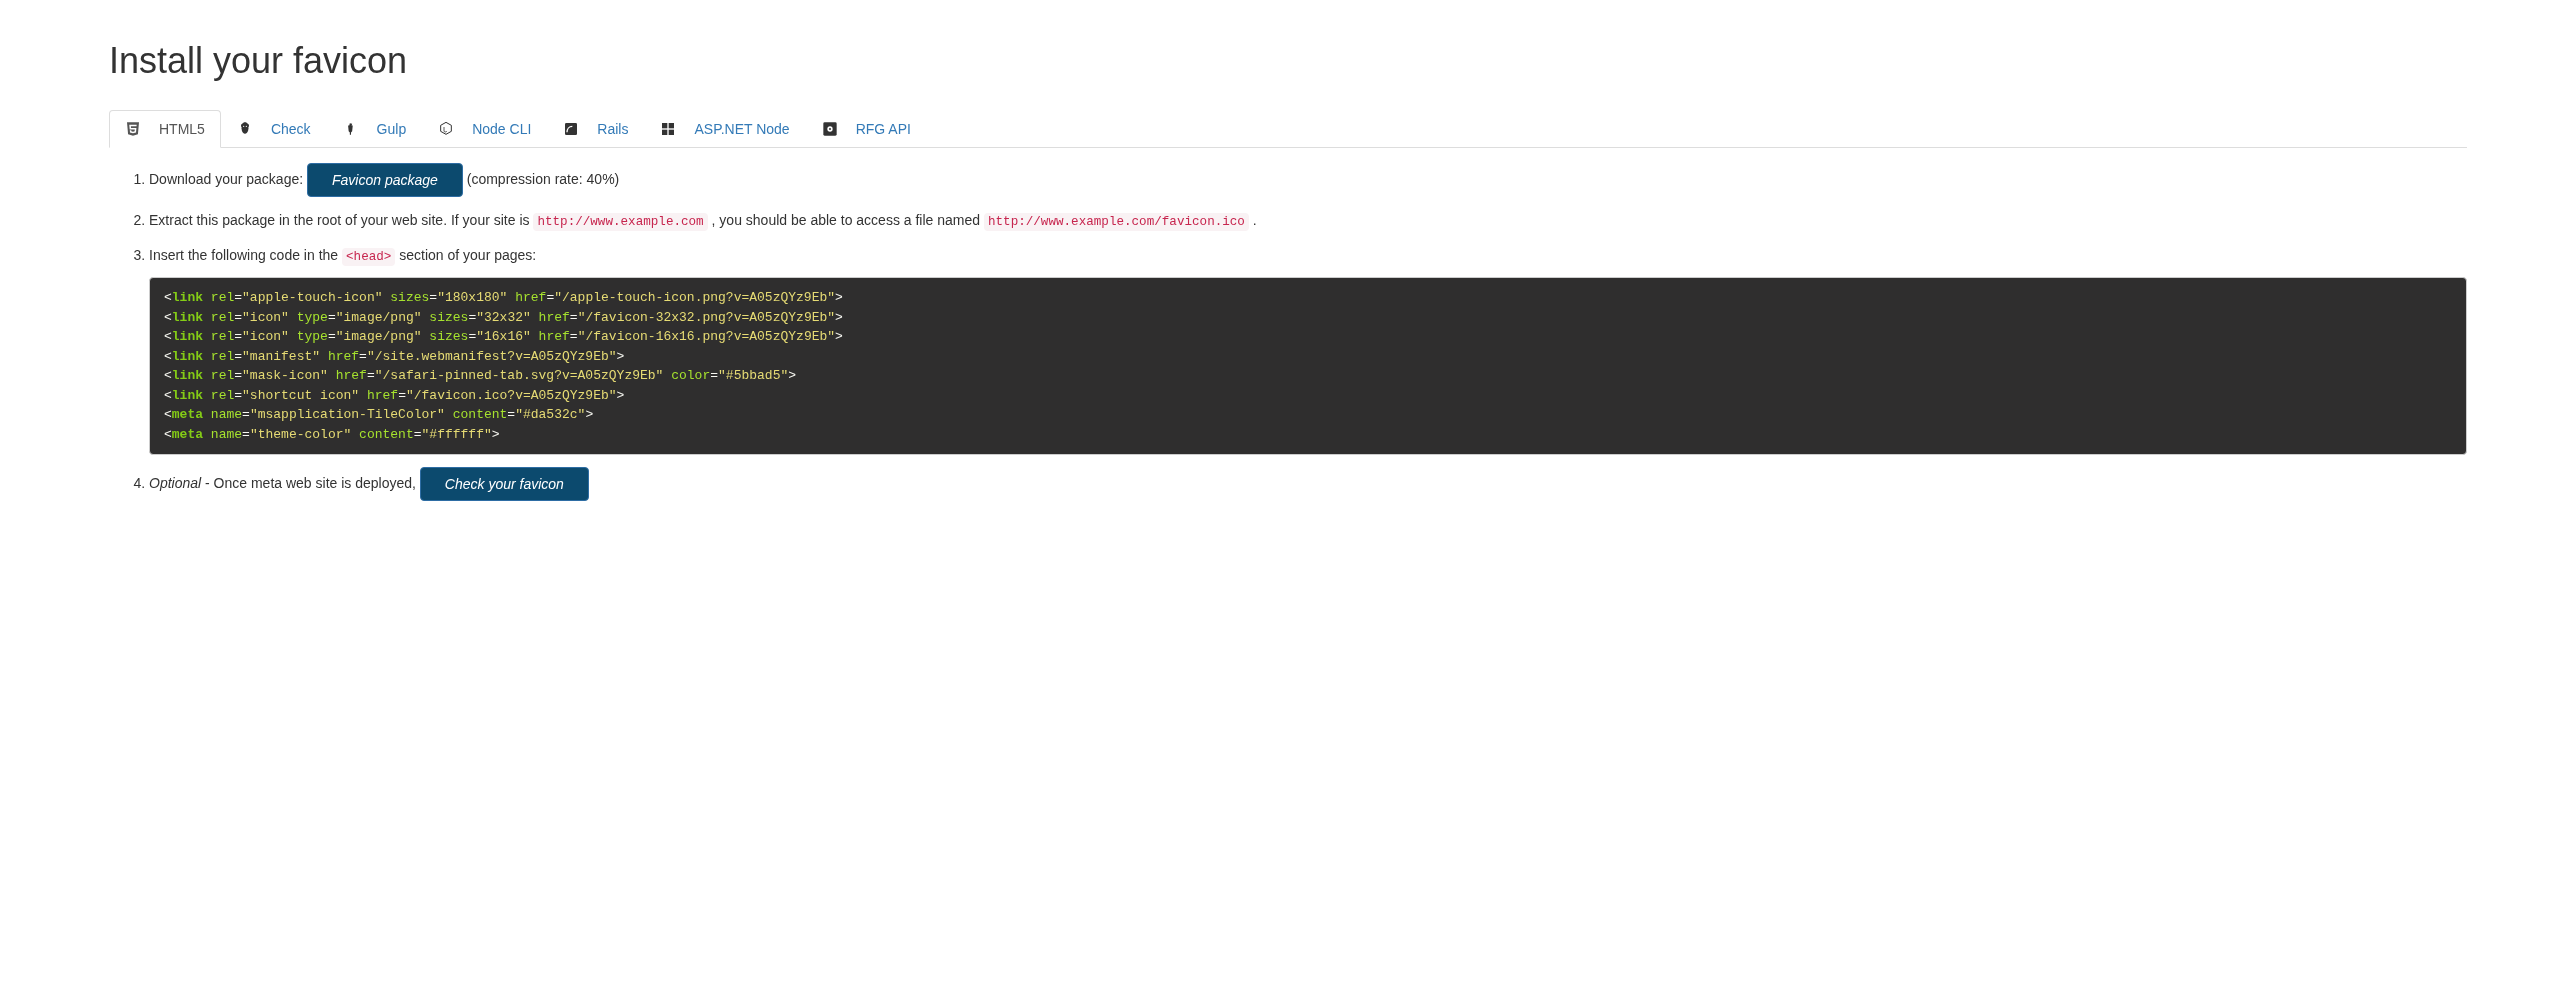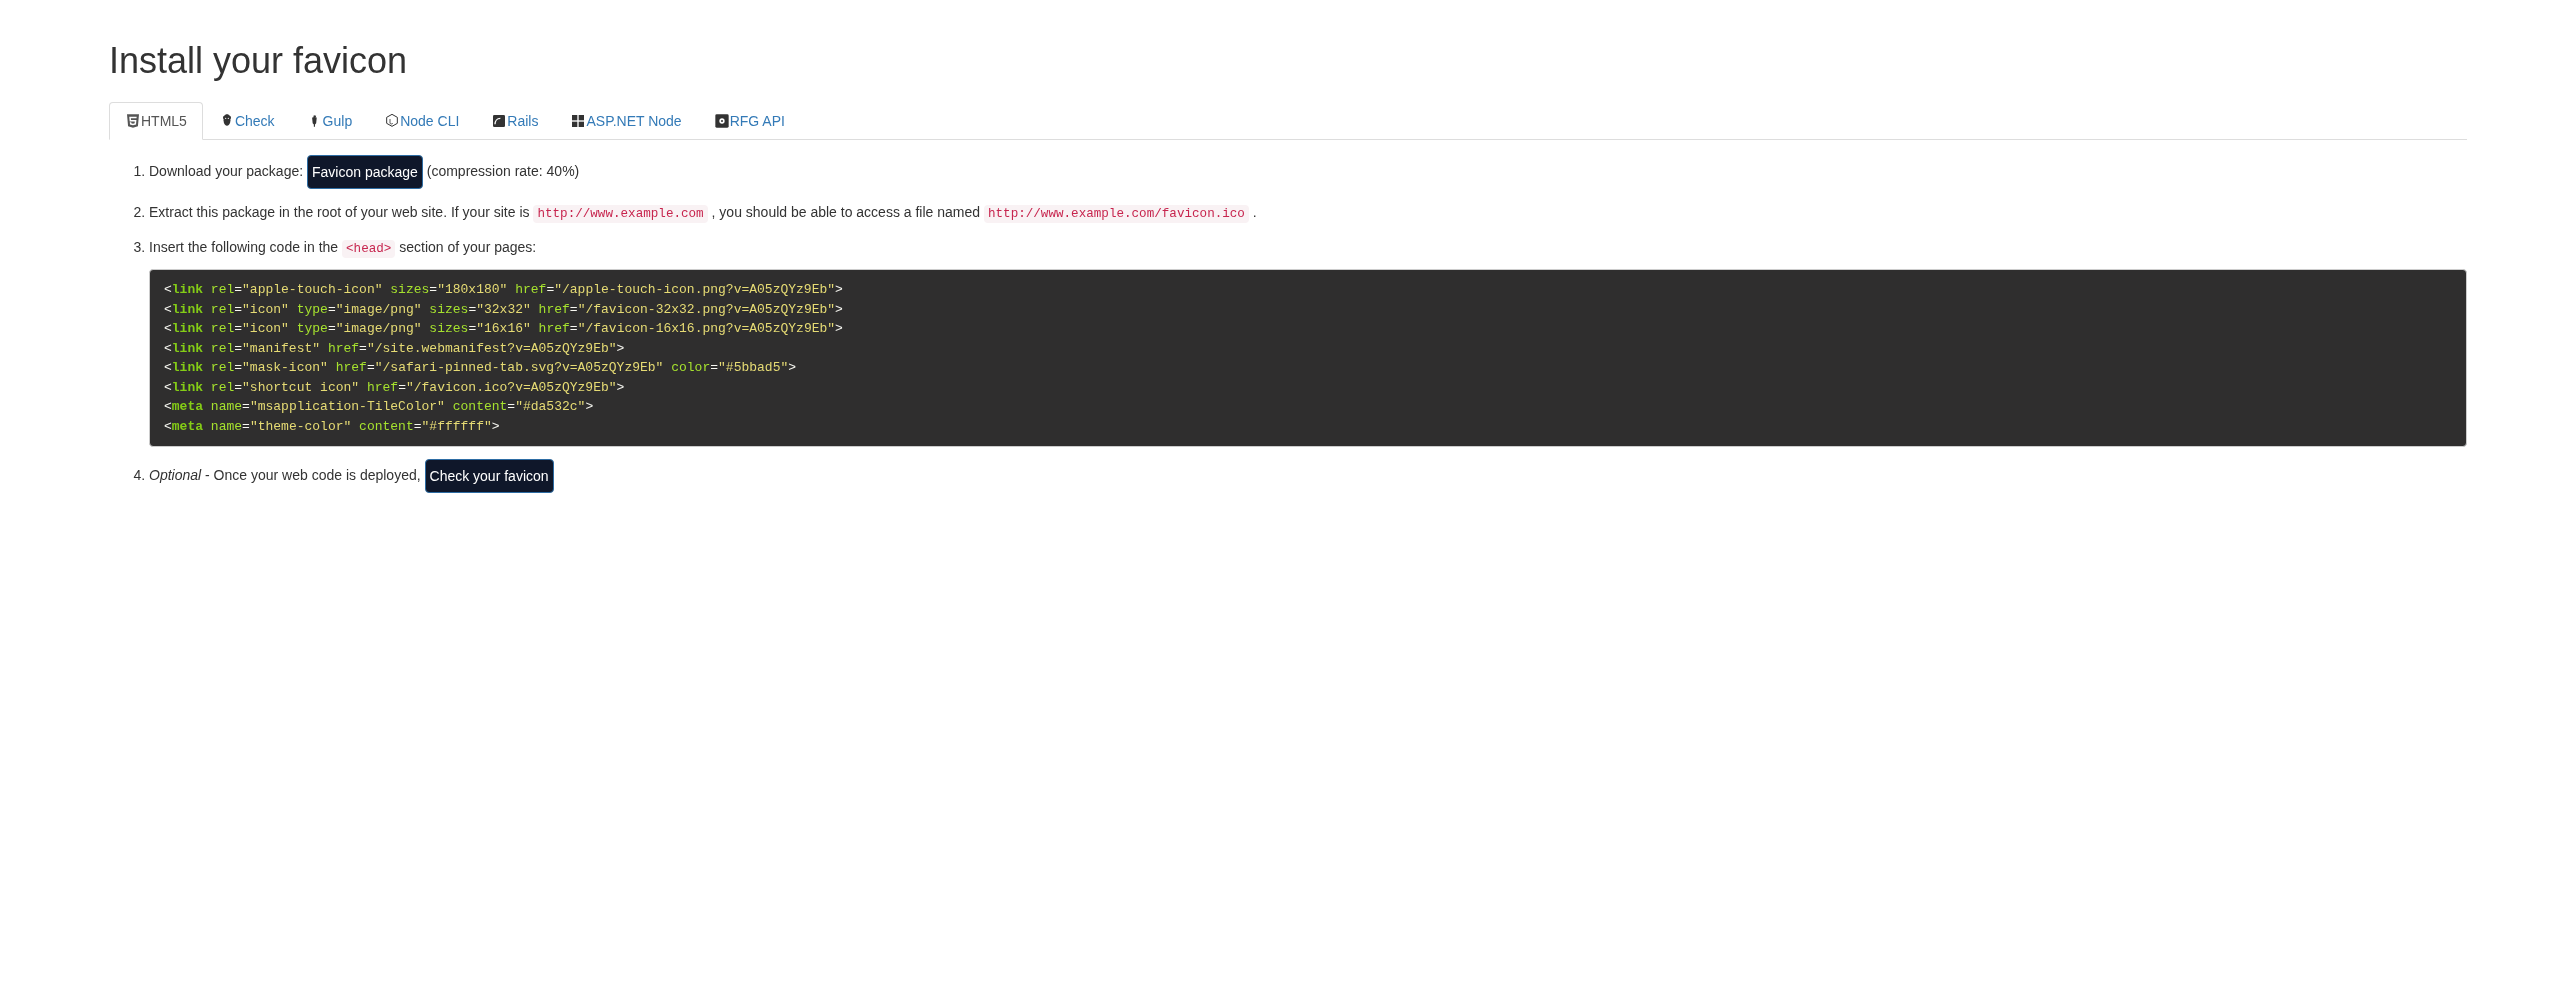--- a/index.html
+++ b/index.html
@@ -21,28 +21,29 @@
       list-style: none;
       border-bottom: 1px solid #ddd;
       margin-bottom: 15px;
     }
     .nav-tabs li {
       margin-bottom: -1px;
     }
     .nav-tabs a {
       display: flex;
       align-items: center;
-      gap: 0;
+      gap: 18px;
       padding: 10px 15px;
       text-decoration: none;
       color: #337ab7;
       border: 1px solid transparent;
       border-radius: 4px 4px 0 0;
       cursor: pointer;
       font-size: 14px;
+      margin-top: 8px;
     }
     .nav-tabs li.active a {
       color: #555;
       background: #fff;
       border-color: #ddd #ddd transparent;
       cursor: default;
     }
     .tab-icon {
       width: 16px;
       height: 16px;
@@ -54,34 +55,35 @@
       padding-left: 40px;
       font-size: 14px;
       color: #333;
     }
     ol li {
       margin-bottom: 12px;
       line-height: 1.6;
     }
     .btn {
       display: inline-block;
-      padding: 6px 4px;
+      padding: 6px 24px;
       font-size: 14px;
       font-weight: 400;
       line-height: 1.42857143;
       text-align: center;
       white-space: nowrap;
       vertical-align: middle;
       cursor: pointer;
       border: 1px solid transparent;
       border-radius: 4px;
       color: #fff;
-      background-color: #0f172a;
+      background-color: #0c4a6e;
       border-color: #2e6da4;
       text-decoration: none;
+      font-style: italic;
     }
     code.inline {
       padding: 2px 4px;
       font-size: 90%;
       color: #c7254e;
       background-color: #f9f2f4;
       border-radius: 4px;
       font-family: Menlo, Monaco, Consolas, "Courier New", monospace;
     }
     pre.code-block {
@@ -210,17 +212,17 @@
 <span class="hl-punc">&lt;</span><span class="hl-tag">link</span> <span class="hl-attr">rel</span><span class="hl-punc">=</span><span class="hl-str">"icon"</span> <span class="hl-attr">type</span><span class="hl-punc">=</span><span class="hl-str">"image/png"</span> <span class="hl-attr">sizes</span><span class="hl-punc">=</span><span class="hl-str">"32x32"</span> <span class="hl-attr">href</span><span class="hl-punc">=</span><span class="hl-str">"/favicon-32x32.png?v=A05zQYz9Eb"</span><span class="hl-punc">&gt;</span>
 <span class="hl-punc">&lt;</span><span class="hl-tag">link</span> <span class="hl-attr">rel</span><span class="hl-punc">=</span><span class="hl-str">"icon"</span> <span class="hl-attr">type</span><span class="hl-punc">=</span><span class="hl-str">"image/png"</span> <span class="hl-attr">sizes</span><span class="hl-punc">=</span><span class="hl-str">"16x16"</span> <span class="hl-attr">href</span><span class="hl-punc">=</span><span class="hl-str">"/favicon-16x16.png?v=A05zQYz9Eb"</span><span class="hl-punc">&gt;</span>
 <span class="hl-punc">&lt;</span><span class="hl-tag">link</span> <span class="hl-attr">rel</span><span class="hl-punc">=</span><span class="hl-str">"manifest"</span> <span class="hl-attr">href</span><span class="hl-punc">=</span><span class="hl-str">"/site.webmanifest?v=A05zQYz9Eb"</span><span class="hl-punc">&gt;</span>
 <span class="hl-punc">&lt;</span><span class="hl-tag">link</span> <span class="hl-attr">rel</span><span class="hl-punc">=</span><span class="hl-str">"mask-icon"</span> <span class="hl-attr">href</span><span class="hl-punc">=</span><span class="hl-str">"/safari-pinned-tab.svg?v=A05zQYz9Eb"</span> <span class="hl-attr">color</span><span class="hl-punc">=</span><span class="hl-str">"#5bbad5"</span><span class="hl-punc">&gt;</span>
 <span class="hl-punc">&lt;</span><span class="hl-tag">link</span> <span class="hl-attr">rel</span><span class="hl-punc">=</span><span class="hl-str">"shortcut icon"</span> <span class="hl-attr">href</span><span class="hl-punc">=</span><span class="hl-str">"/favicon.ico?v=A05zQYz9Eb"</span><span class="hl-punc">&gt;</span>
 <span class="hl-punc">&lt;</span><span class="hl-tag">meta</span> <span class="hl-attr">name</span><span class="hl-punc">=</span><span class="hl-str">"msapplication-TileColor"</span> <span class="hl-attr">content</span><span class="hl-punc">=</span><span class="hl-str">"#da532c"</span><span class="hl-punc">&gt;</span>
 <span class="hl-punc">&lt;</span><span class="hl-tag">meta</span> <span class="hl-attr">name</span><span class="hl-punc">=</span><span class="hl-str">"theme-color"</span> <span class="hl-attr">content</span><span class="hl-punc">=</span><span class="hl-str">"#ffffff"</span><span class="hl-punc">&gt;</span></pre>
   </li>
   <li>
     <em>Optional</em>
-    <span> - Once your web code is deployed, </span>
+    <span> - Once meta web site is deployed, </span>
     <a class="btn">Check your favicon</a>
   </li>
 </ol>
 
 
 </body></html>

